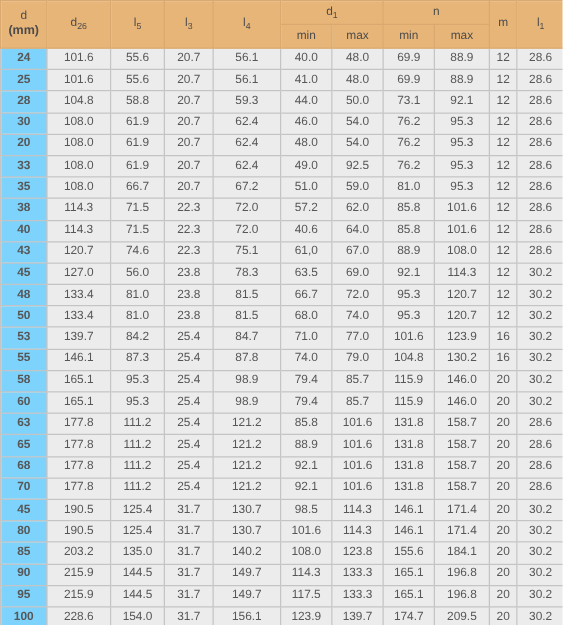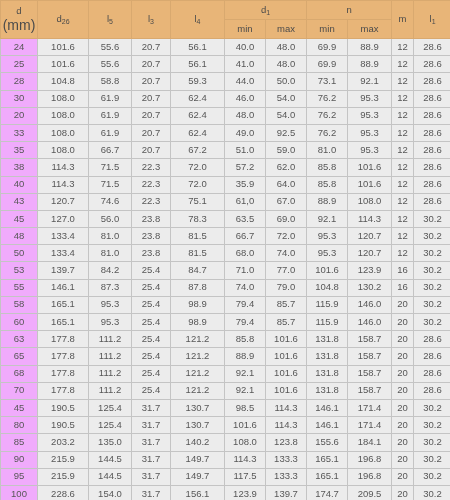--- a/index.html
+++ b/index.html
@@ -42,30 +42,32 @@
   thead .hdr-sub  { height: 18px; font-size: 9px; margin-top: 12px; }
 
   
   thead th.col-d {
     background: #ffffff;
     color: #4b4b4b;
     border-color: #c4c4c4;
   }
   thead th.col-d .unit {
     display: block;
-    font-size: 14px;
+    font-size: 10px;
+    font-weight: bold;
   }
 
   
   #spec-table tbody td {
     height: 16.2px;
     background: #ececec;
   }
   #spec-table tbody td.col-d {
-    background: #f0abfc;
+    background: #7dd3fc;
+    font-weight: bold;
   }
 
   sub {
     font-size: 7px;
     vertical-align: baseline;
     position: relative;
     top: 2px;
   }
 </style>
 </head>
@@ -215,21 +217,21 @@
         <td>101.6</td>
         <td>12</td>
         <td>28.6</td>
       </tr>
       <tr>
         <td class="col-d">40</td>
         <td>114.3</td>
         <td>71.5</td>
         <td>22.3</td>
         <td>72.0</td>
-        <td>35.9</td>
+        <td>40.6</td>
         <td>64.0</td>
         <td>85.8</td>
         <td>101.6</td>
         <td>12</td>
         <td>28.6</td>
       </tr>
       <tr>
         <td class="col-d">43</td>
         <td>120.7</td>
         <td>74.6</td>

